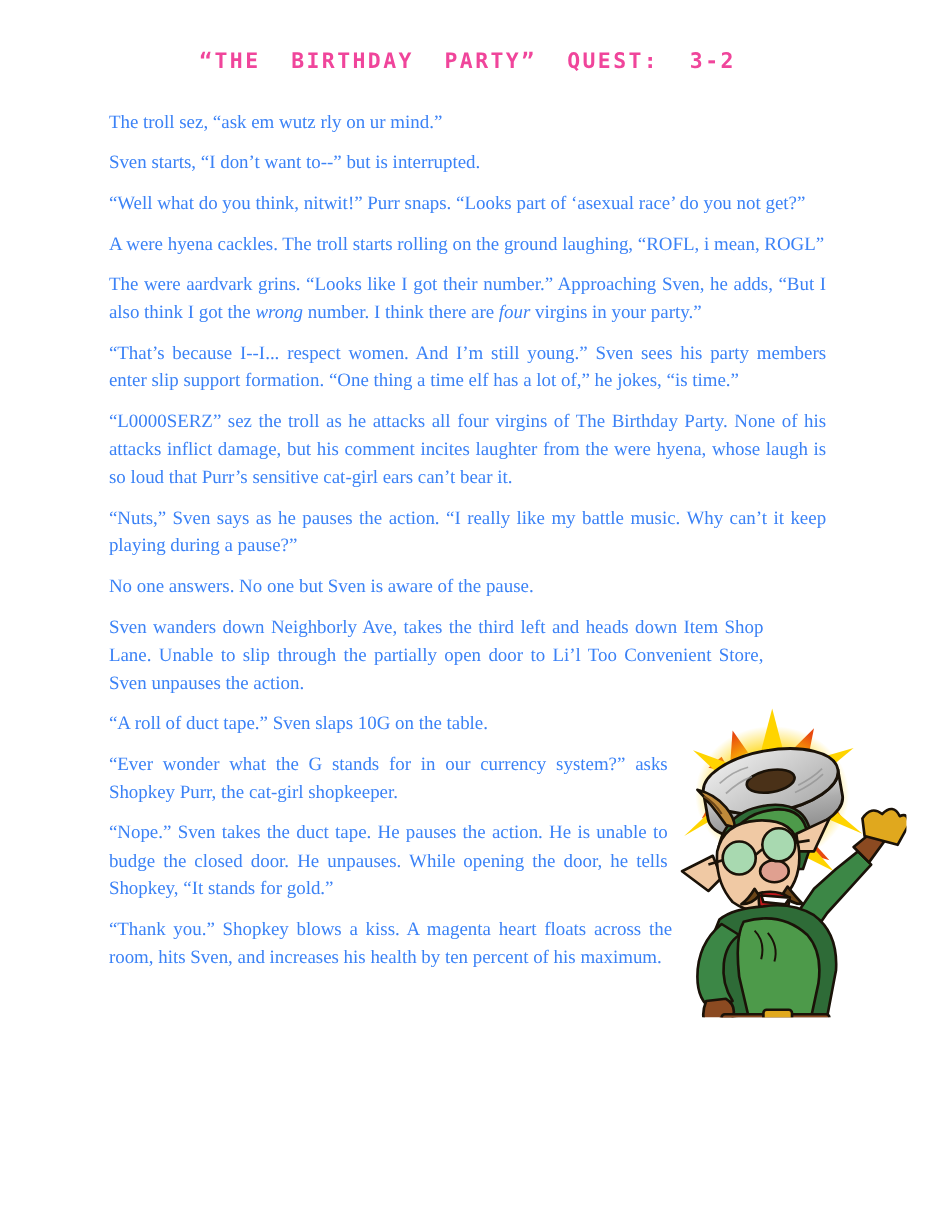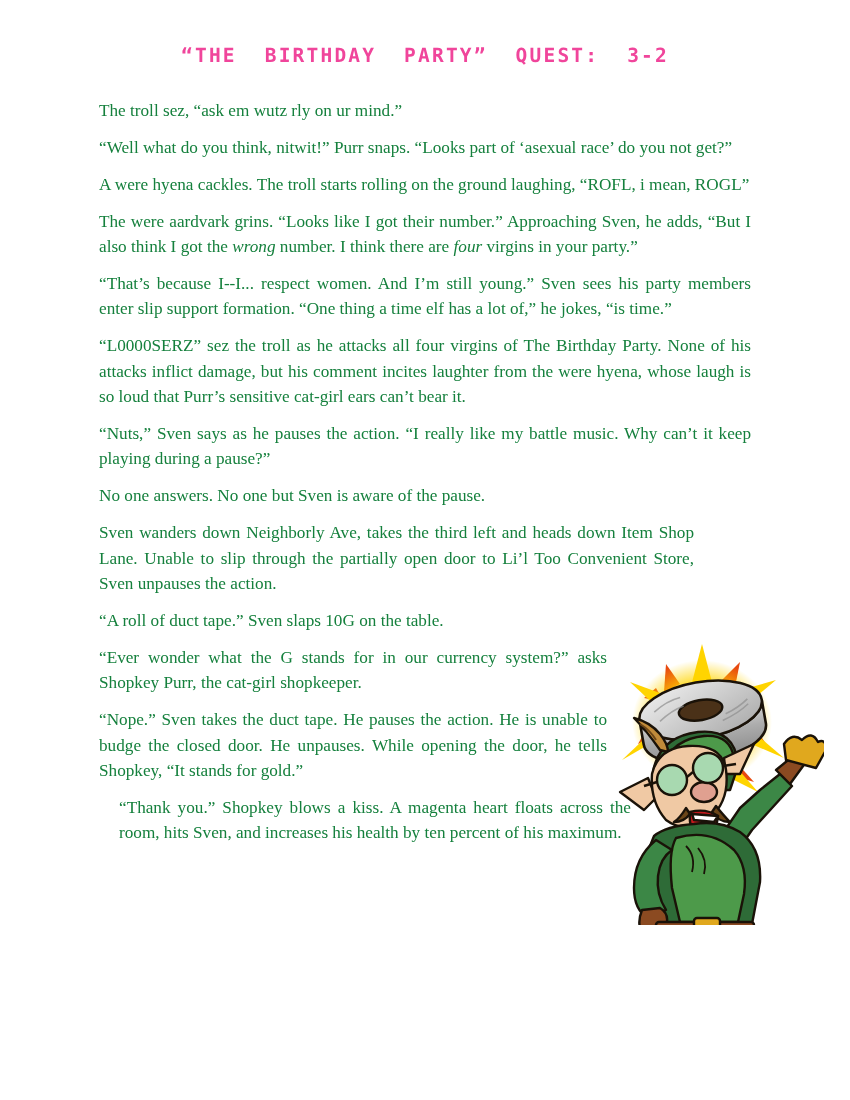--- a/index.html
+++ b/index.html
@@ -38,24 +38,24 @@
     position: absolute;
     left: 99px;
     top: 98px;
     width: 652px;
   }
   .para {
     text-align: justify;
     text-justify: inter-word;
     font-size: 17.2px;
     line-height: 25.4px;
-    color: #15803d;
+    color: #3b82f6;
     margin: 0 0 11.5px 0;
   }
-  .para:last-child { margin-bottom: 0; margin-left: 20px; }
+  .para:last-child { margin-bottom: 0; }
   .para i { font-style: italic; }
 
   
   .w-narrow-1 { width: 595px; }
   .w-narrow-2 { width: 508px; }
   .w-narrow-3 { width: 512px; }
 
   
   .page-number {
     position: absolute;
@@ -82,20 +82,21 @@
 </head>
 <body>
 
 <div class="page">
 
   <div class="title">“THE  BIRTHDAY  PARTY”  QUEST:  3-2</div>
 
   <div class="body-col">
 
     <p class="para">The troll sez, “ask em wutz rly on ur mind.”</p>
+    <p class="para">Sven starts, “I don’t want to--” but is interrupted.</p>
     <p class="para">“Well what do you think, nitwit!” Purr snaps. “Looks part of ‘asexual race’ do you not get?”</p>
     <p class="para">A were hyena cackles. The troll starts rolling on the ground laughing, “ROFL, i mean, ROGL”</p>
 
     <p class="para">
       <span>The were aardvark grins. “Looks like I got their number.” Approaching Sven, he adds, “But I also think I got the </span><i>wrong</i><span> number. I think there are </span><i>four</i><span> virgins in your party.”</span>
     </p>
 
     <p class="para">“That’s because I--I... respect women. And I’m still young.” Sven sees his party members enter slip support formation. “One thing a time elf has a lot of,” he jokes, “is time.”</p>
     <p class="para">“L0000SERZ” sez the troll as he attacks all four virgins of The Birthday Party. None of his attacks inflict damage, but his comment incites laughter from the were hyena, whose laugh is so loud that Purr’s sensitive cat-girl ears can’t bear it.</p>
 

